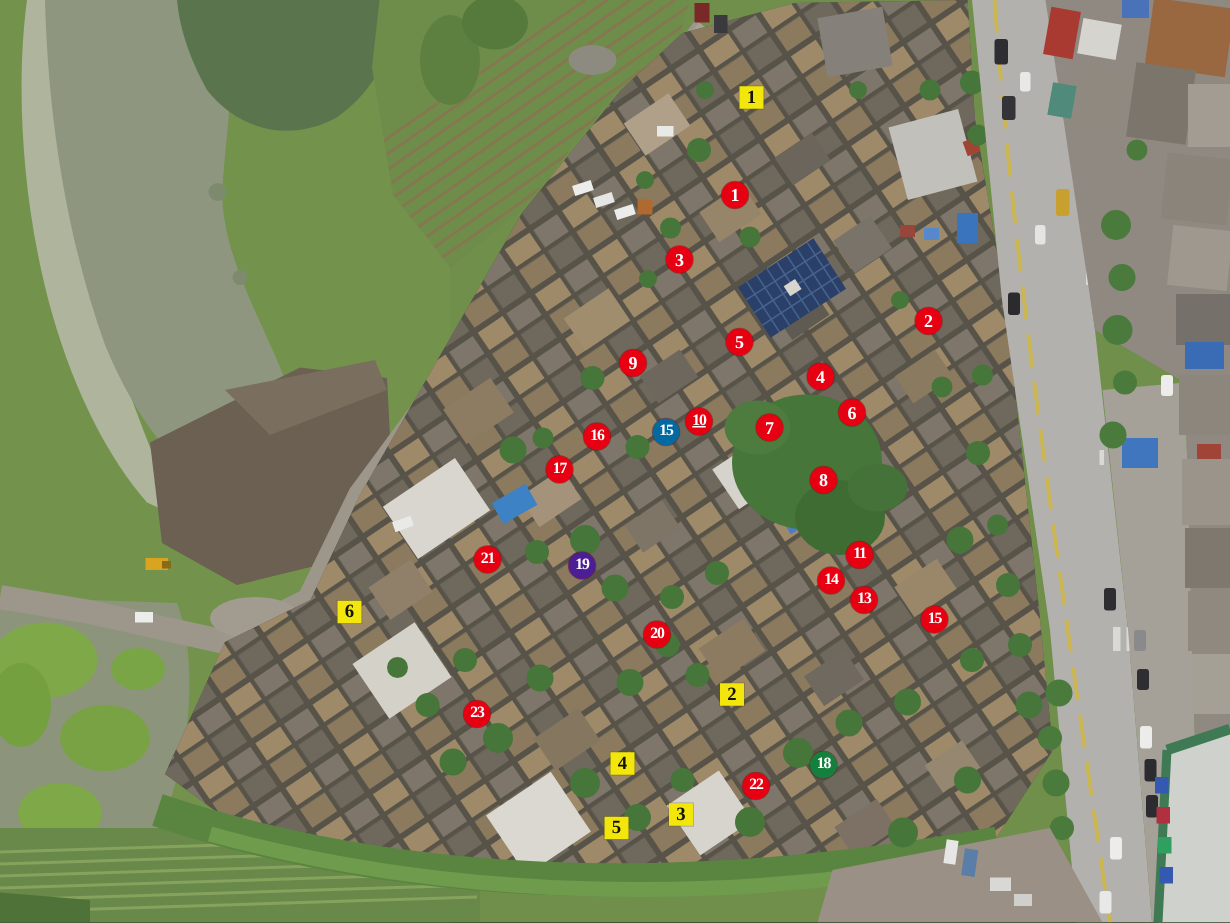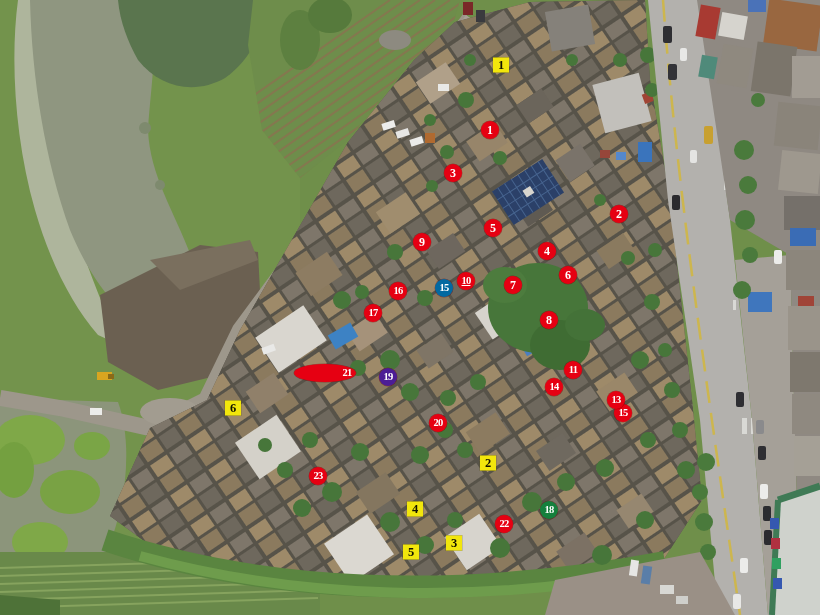--- a/index.html
+++ b/index.html
@@ -350,29 +350,29 @@
       <div class="marker red" style="left: 453px; top: 173px; background: rgb(230, 0, 18); color: rgb(255, 255, 255);">3</div>
       <div class="marker red" style="left: 547px; top: 251px; background: rgb(230, 0, 18); color: rgb(255, 255, 255);">4</div>
       <div class="marker red" style="left: 493px; top: 228px; background: rgb(230, 0, 18); color: rgb(255, 255, 255);">5</div>
       <div class="marker red" style="left: 568px; top: 275px; background: rgb(230, 0, 18); color: rgb(255, 255, 255);">6</div>
       <div class="marker red" style="left: 513px; top: 285px; background: rgb(230, 0, 18); color: rgb(255, 255, 255);">7</div>
       <div class="marker red" style="left: 549px; top: 320px; background: rgb(230, 0, 18); color: rgb(255, 255, 255);">8</div>
       <div class="marker red" style="left: 422px; top: 242px; background: rgb(230, 0, 18); color: rgb(255, 255, 255);">9</div>
       <div class="marker red two" style="left: 466px; top: 281px; background: rgb(230, 0, 18); color: rgb(255, 255, 255); text-decoration: underline;">10</div>
       <div class="marker red two" style="left: 573px; top: 370px; background: rgb(230, 0, 18); color: rgb(255, 255, 255);">11</div>
       <div class="marker red two" style="left: 623px; top: 413px; background: rgb(230, 0, 18); color: rgb(255, 255, 255);">15</div>
-      <div class="marker red two" style="left: 576px; top: 400px; background: rgb(230, 0, 18); color: rgb(255, 255, 255); margin-left: 40px;">13</div>
+      <div class="marker red two" style="left: 576px; top: 400px; background: rgb(230, 0, 18); color: rgb(255, 255, 255);">13</div>
       <div class="marker red two" style="left: 554px; top: 387px; background: rgb(230, 0, 18); color: rgb(255, 255, 255);">14</div>
       <div class="marker red two" style="left: 444px; top: 288px; background: #0369a1; color: rgb(255, 255, 255);">15</div>
       <div class="marker red two" style="left: 398px; top: 291px; background: rgb(230, 0, 18); color: rgb(255, 255, 255);">16</div>
       <div class="marker red two" style="left: 373px; top: 313px; background: rgb(230, 0, 18); color: rgb(255, 255, 255);">17</div>
       <div class="marker red two" style="left: 549px; top: 510px; background: #15803d; color: rgb(255, 255, 255); font-family: Liberation Serif, serif;">18</div>
       <div class="marker red two" style="left: 388px; top: 377px; background: #4c1d95; color: rgb(255, 255, 255);">19</div>
       <div class="marker red two" style="left: 438px; top: 423px; background: rgb(230, 0, 18); color: rgb(255, 255, 255);">20</div>
-      <div class="marker red two" style="left: 325px; top: 373px; background: rgb(230, 0, 18); color: rgb(255, 255, 255); padding-left: 44px;">21</div>
+      <div class="marker red two" style="left: 325px; top: 373px; background: rgb(230, 0, 18); color: rgb(255, 255, 255);">21</div>
       <div class="marker red two" style="left: 504px; top: 524px; background: rgb(230, 0, 18); color: rgb(255, 255, 255); text-align: center;">22</div>
       <div class="marker red two" style="left: 318px; top: 476px; background: rgb(230, 0, 18); color: rgb(255, 255, 255);">23</div>
       <div class="marker yellow" style="left: 501px; top: 65px; background: rgb(242, 230, 12); color: rgb(18, 18, 0);">1</div>
       <div class="marker yellow" style="left: 488px; top: 463px; background: rgb(242, 230, 12); color: rgb(18, 18, 0);">2</div>
       <div class="marker yellow" style="left: 454px; top: 543px; background: rgb(242, 230, 12); color: rgb(18, 18, 0);">3</div>
       <div class="marker yellow" style="left: 415px; top: 509px; background: rgb(242, 230, 12); color: rgb(18, 18, 0);">4</div>
       <div class="marker yellow" style="left: 411px; top: 552px; background: rgb(242, 230, 12); color: rgb(18, 18, 0);">5</div>
       <div class="marker yellow" style="left: 233px; top: 408px; background: rgb(242, 230, 12); color: rgb(18, 18, 0);">6</div>
     </div>
 

